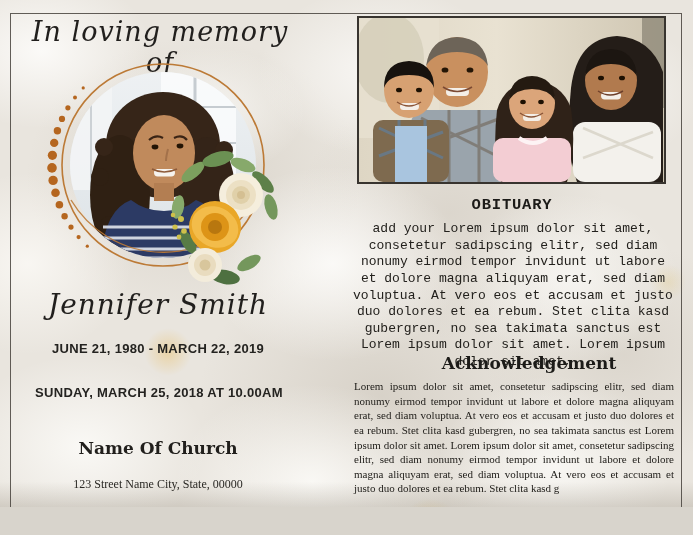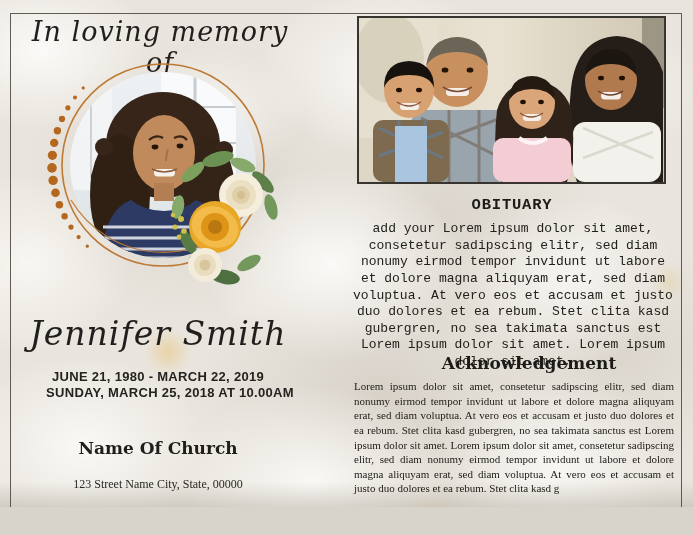--- a/index.html
+++ b/index.html
@@ -34,27 +34,27 @@
   }
   .abs { position:absolute; }
   .center { text-align:center; }
 
   
   .script {
     font-family:"DejaVu Serif", serif; font-style:italic; font-weight:500;
     color:#211f1d; letter-spacing:1px;
   }
   .tribute { left:18px; top:16px; width:284px; font-size:27px; }
-  .name    { left:8px;  top:288px; width:300px; font-size:33px;margin-top:26px; }
+  .name    { left:8px;  top:288px; width:300px; font-size:28px; }
   .bold-sans {
     font-family:"Liberation Sans", sans-serif; font-weight:700;
     font-size:13px; letter-spacing:.3px; color:#242320;
   }
-  .dates   { left:8px; top:341px; width:300px;margin-top:28px; }
-  .service { left:20px; top:385px; width:300px; }
+  .dates   { left:8px; top:341px; width:300px; }
+  .service { left:9px; top:385px; width:300px; }
   .church  { left:8px; top:438px; width:300px; font-family:"DejaVu Serif", serif;
              font-weight:700; font-size:17px; color:#211f1c; }
   .address { left:8px; top:477px; width:300px; font-size:12px; color:#2a2824; }
 
   .portrait-svg { left:43px; top:45px; }
   .flowers-svg  { left:163px; top:147px; }
 
   
   .family-photo {
     left:357px; top:16px; width:309px; height:168px;

